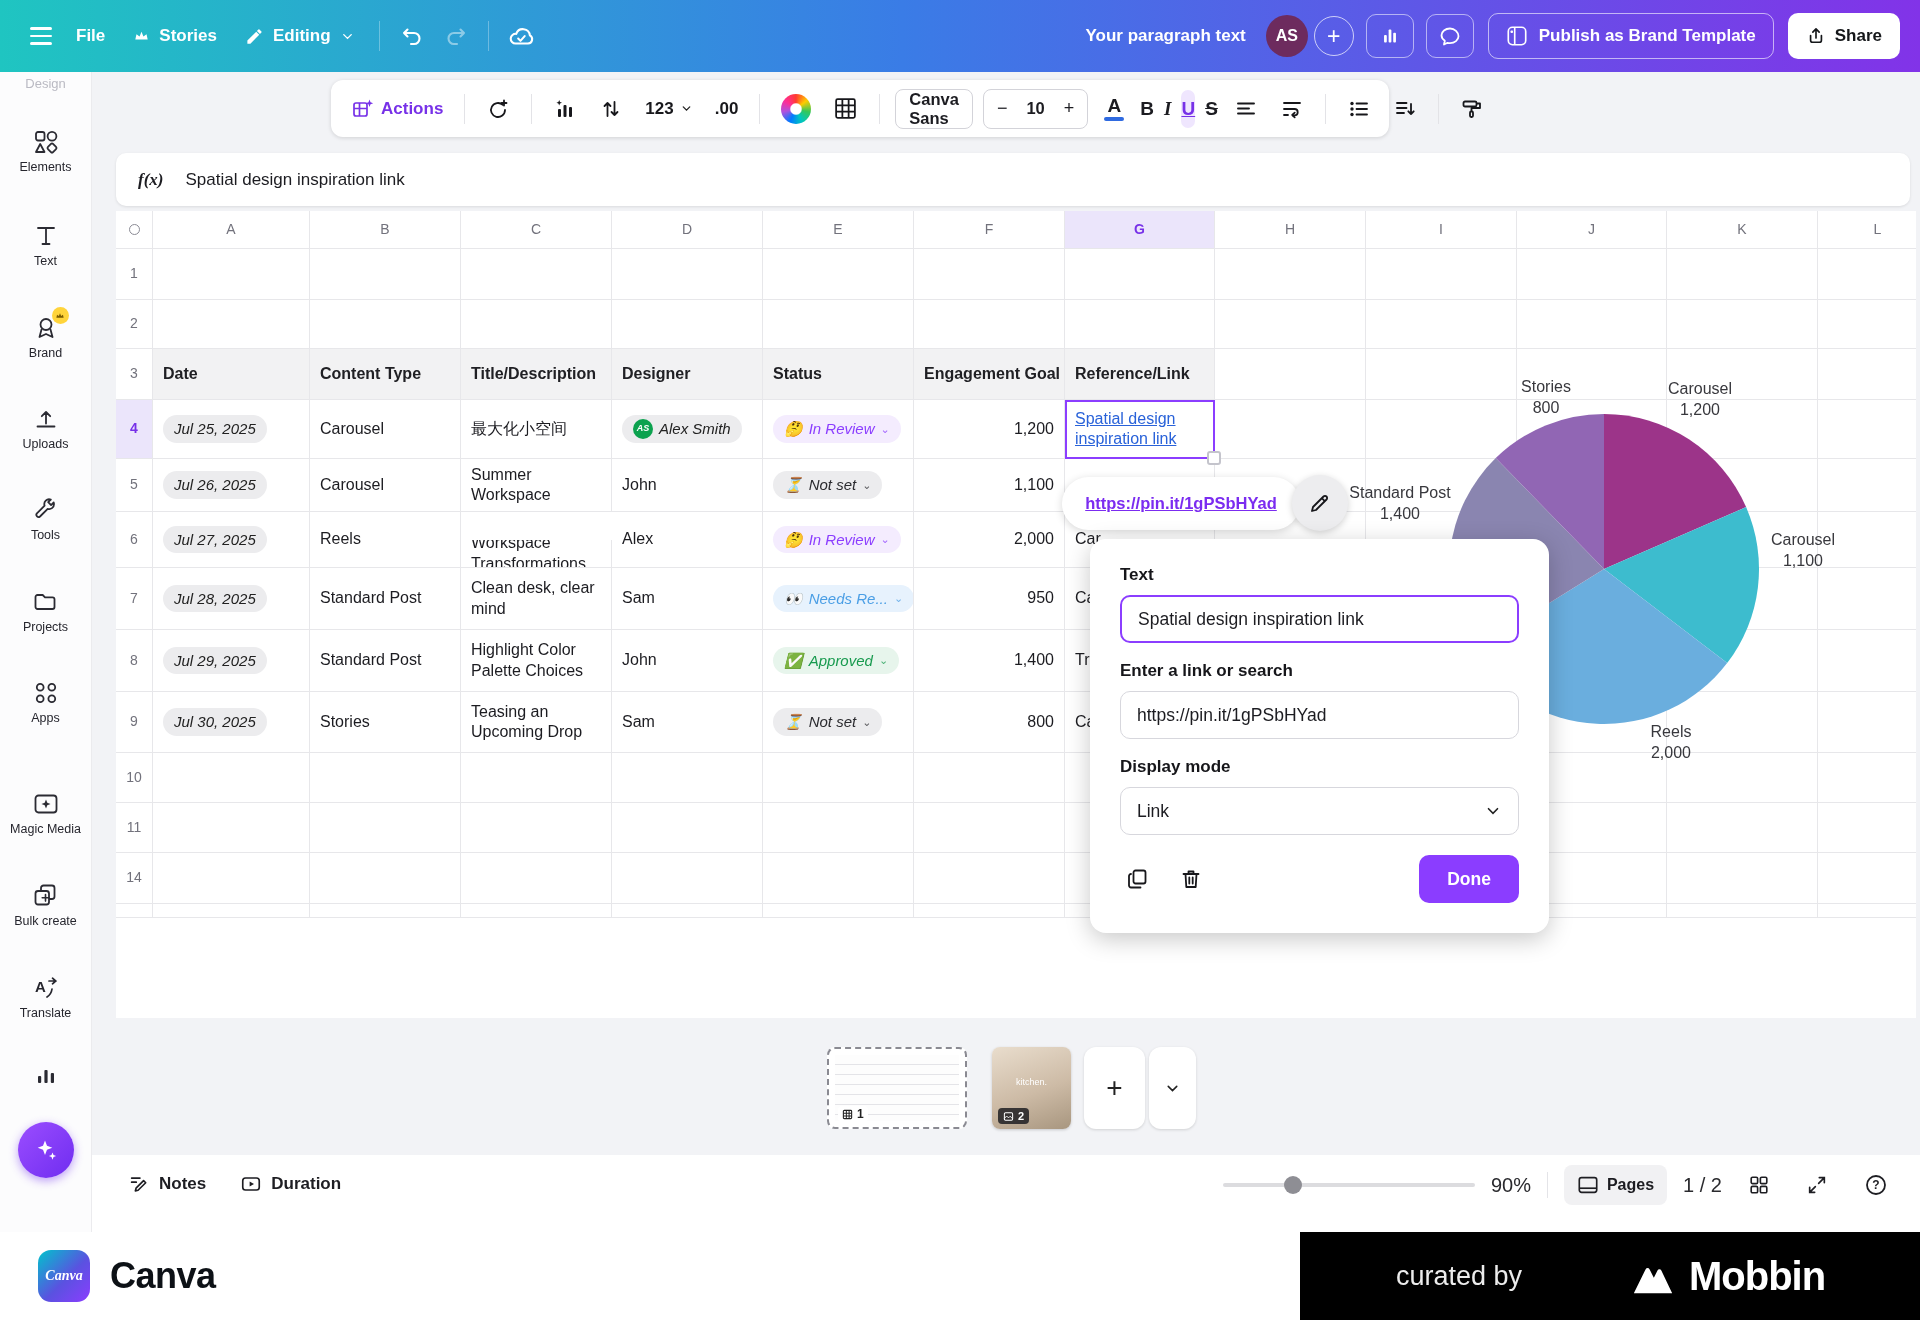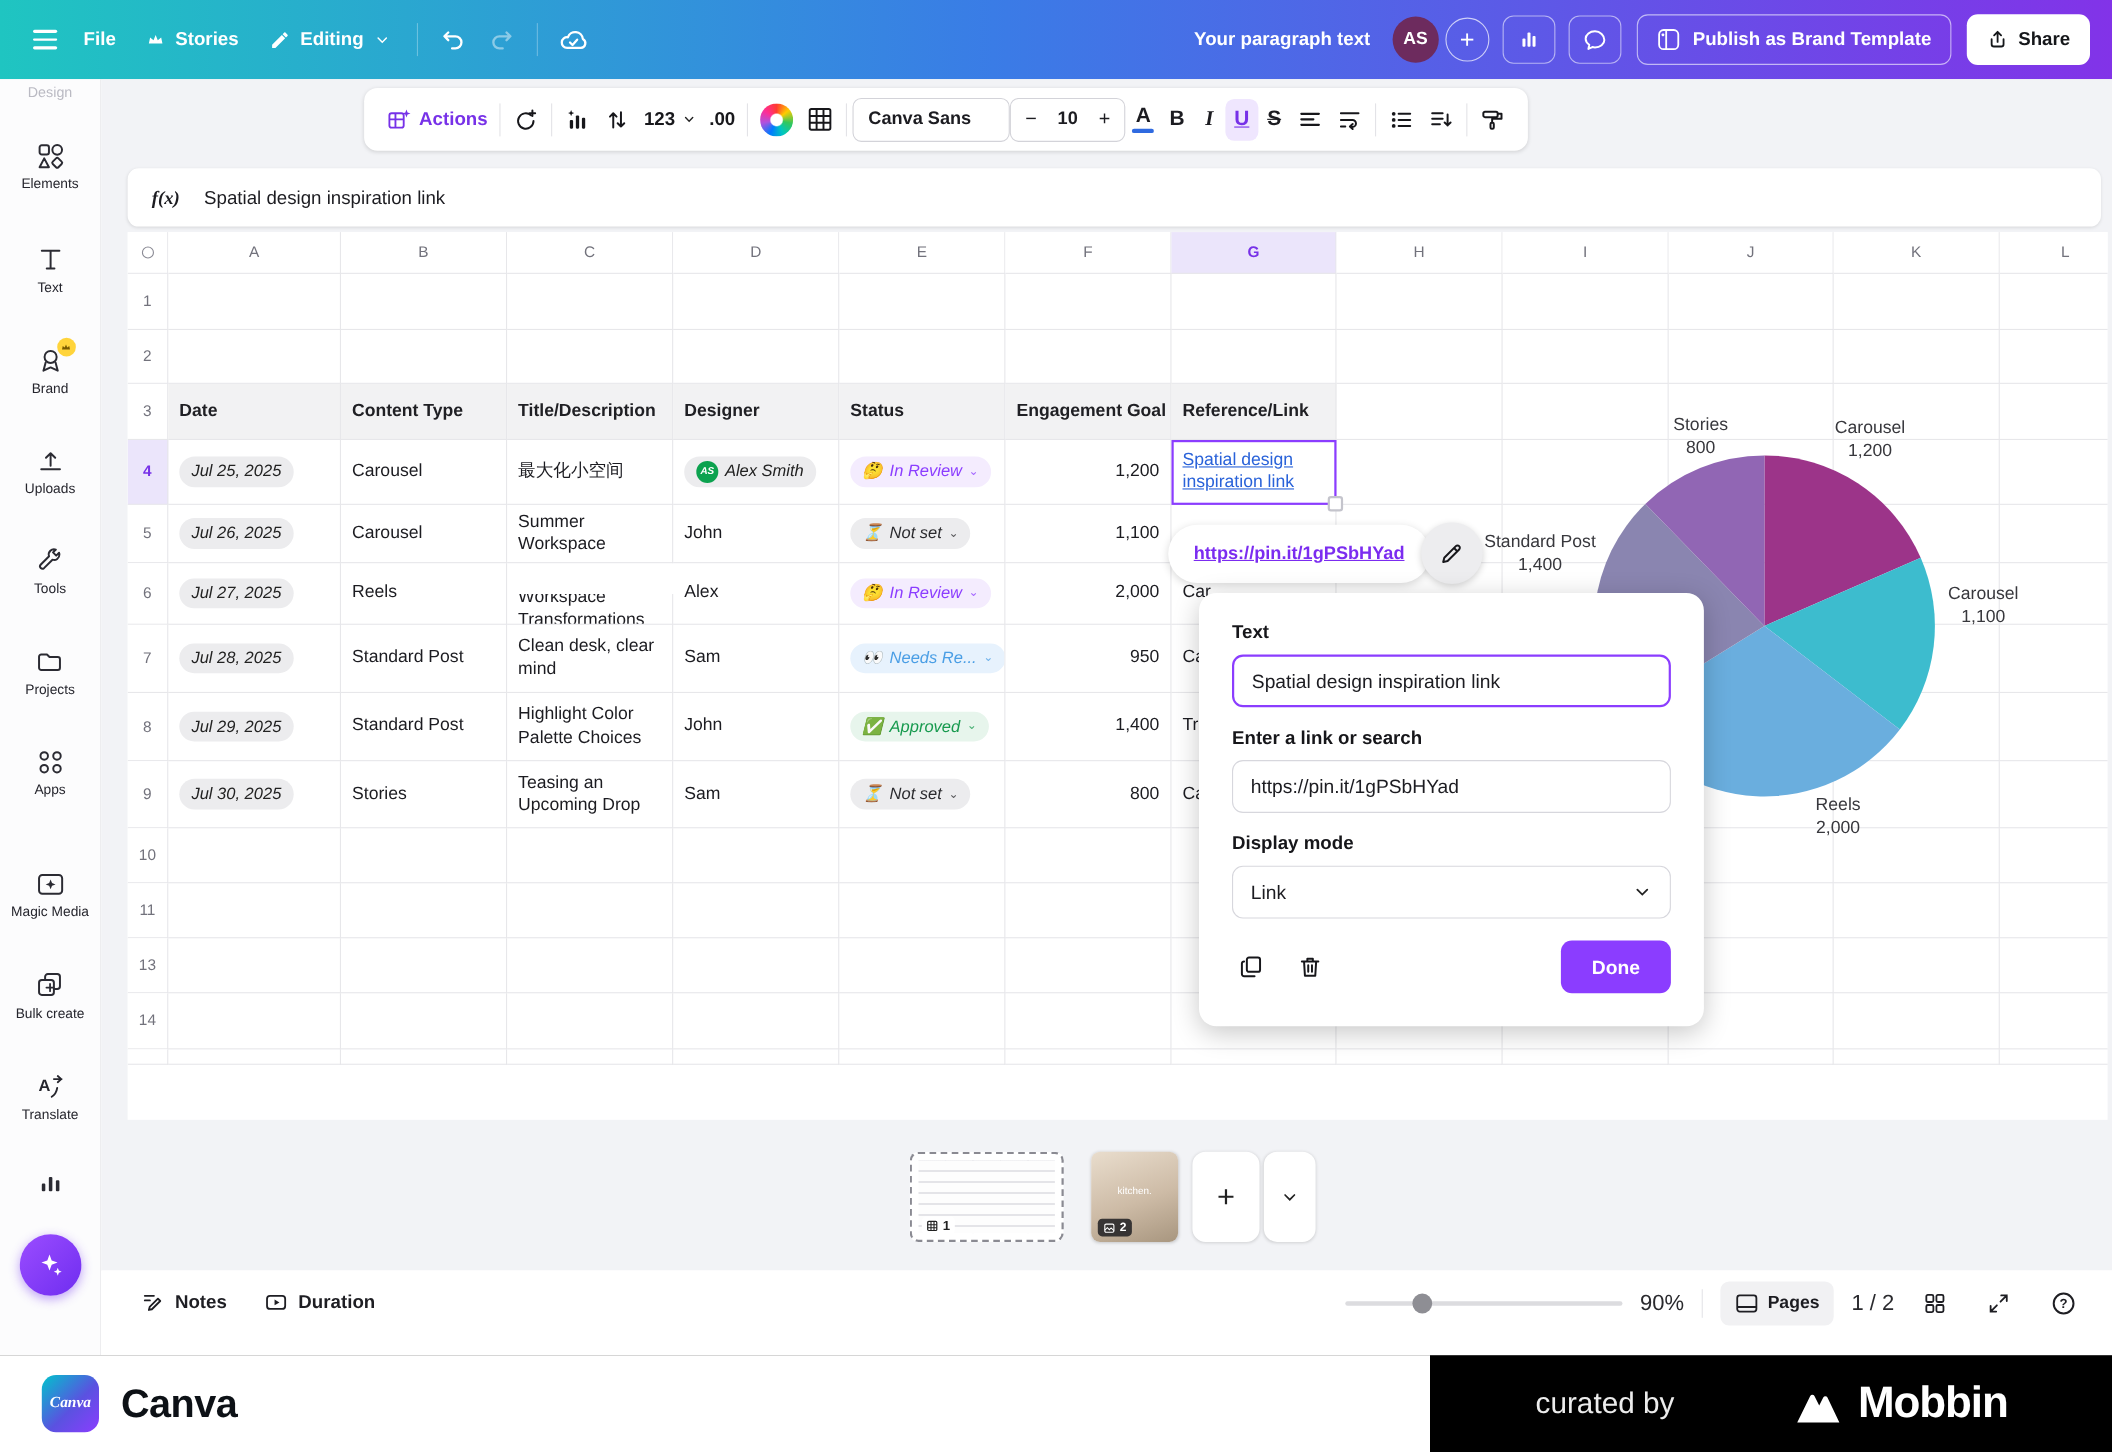--- a/index.html
+++ b/index.html
@@ -39,21 +39,21 @@
     display:flex;align-items:center;justify-content:center;}
   .magic-btn{position:absolute;left:50%;transform:translateX(-50%);top:1050px;width:56px;height:56px;border-radius:50%;
     background:linear-gradient(135deg,#9b4dff,#6f2df0);box-shadow:0 3px 10px rgba(110,45,240,.45);
     display:flex;align-items:center;justify-content:center;}
   .chart-mini{position:absolute;left:50%;transform:translateX(-50%);top:991px;}
 
   
   .workspace{position:absolute;left:92px;top:72px;width:1828px;height:1083px;background:#f2f3f6;overflow:hidden;}
 
   .toolbar{position:absolute;left:239px;top:8px;width:1058px;height:57px;background:#fff;border-radius:12px;
-    box-shadow:0 1px 4px rgba(0,0,0,.14);display:flex;align-items:center;padding:0 14px;gap:0;}
+    box-shadow:0 1px 4px rgba(0,0,0,.14);display:flex;align-items:center;padding:0 14px;gap:10px;}
   .tdiv{width:1px;height:30px;background:#e3e3e7;margin:0 5px;flex:none;}
   .titem{display:flex;align-items:center;justify-content:center;gap:6px;padding:6px;border-radius:8px;flex:none;}
   .actions-lbl{color:#7731e8;font-size:17px;font-weight:700;}
   .numfmt{font-size:17px;font-weight:600;color:#18181c;}
   .fontbox{width:176px;height:40px;border:1.4px solid #d3d3d9;border-radius:8px;display:flex;align-items:center;
     padding:0 13px;font-size:16.5px;font-weight:600;}
   .sizebox{height:40px;border:1.4px solid #d3d3d9;border-radius:8px;display:flex;align-items:center;}
   .sizebox span{padding:0 13px;font-size:18px;}
   .sizebox .val{font-size:16.5px;font-weight:600;padding:0 6px;}
   .colorA{display:flex;flex-direction:column;align-items:center;gap:2px;font-size:19px;font-weight:700;line-height:1;}
@@ -553,35 +553,20 @@
           <div class="cell" style="width: 151px;"></div>
           <div class="cell" style="width: 151px;"></div>
           <div class="cell" style="width: 151px;"></div>
           <div class="cell" style="width: 150px;"></div>
           <div class="cell" style="width: 151px;"></div>
           <div class="cell" style="width: 151px;"></div>
           <div class="cell" style="width: 150px;"></div>
           <div class="cell" style="width: 151px;"></div>
           <div class="cell" style="width: 120px;"></div>
         </div>
-        <div class="srow" style="height: 50px;">
-          <div class="cell rowlab" style="width: 37px;">13</div>
-          <div class="cell" style="width: 157px;"></div>
-          <div class="cell" style="width: 151px;"></div>
-          <div class="cell" style="width: 151px;"></div>
-          <div class="cell" style="width: 151px;"></div>
-          <div class="cell" style="width: 151px;"></div>
-          <div class="cell" style="width: 151px;"></div>
-          <div class="cell" style="width: 150px;"></div>
-          <div class="cell" style="width: 151px;"></div>
-          <div class="cell" style="width: 151px;"></div>
-          <div class="cell" style="width: 150px;"></div>
-          <div class="cell" style="width: 151px;"></div>
-          <div class="cell" style="width: 120px;"></div>
-        </div>
         <div class="srow" style="height: 51px;">
           <div class="cell rowlab" style="width: 37px;">14</div>
           <div class="cell" style="width: 157px;"></div>
           <div class="cell" style="width: 151px;"></div>
           <div class="cell" style="width: 151px;"></div>
           <div class="cell" style="width: 151px;"></div>
           <div class="cell" style="width: 151px;"></div>
           <div class="cell" style="width: 151px;"></div>
           <div class="cell" style="width: 150px;"></div>
           <div class="cell" style="width: 151px;"></div>

